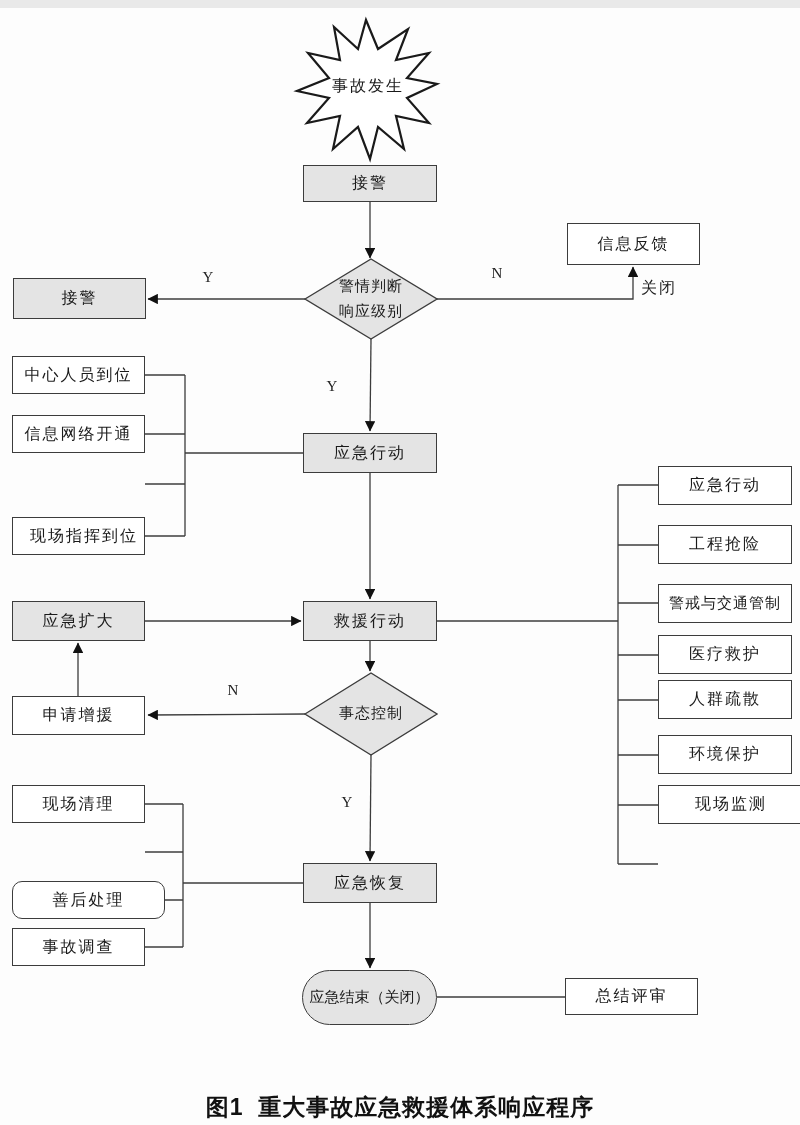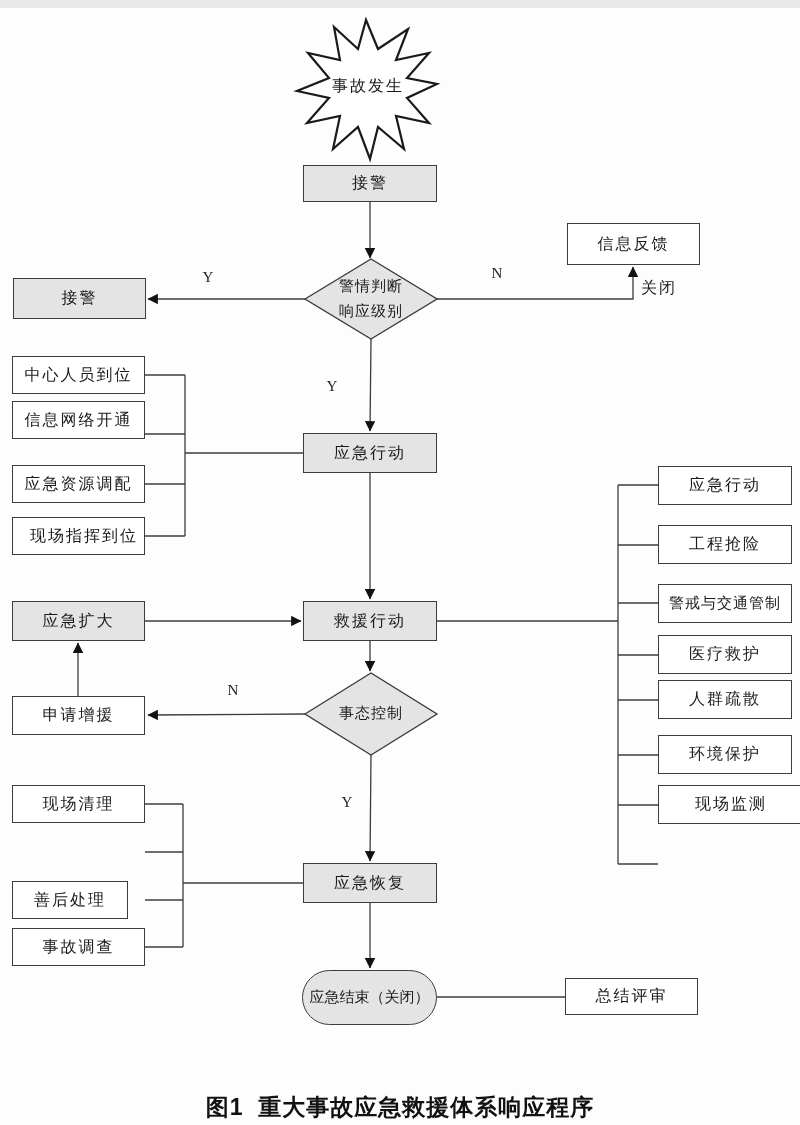--- a/index.html
+++ b/index.html
@@ -102,22 +102,21 @@
   <div class="box" style="left:567px;top:215px;width:133px;height:42px;">信息反馈</div>
 
   <div class="diamond-label" style="left:311px;top:259px;width:120px;height:64px;">
     <span>警情判断</span>
     <span>响应级别</span>
   </div>
 
   <div class="box b-gray" style="left:13px;top:270px;width:133px;height:41px;">接警</div>
 
   <div class="box" style="left:12px;top:348px;width:133px;height:38px;">中心人员到位</div>
-  <div class="box" style="left:12px;top:393px;width:133px;height:38px;">信息网络开通</div>
-  <div class="box" style="left:12px;top:457px;width:133px;height:38px;">应急资源调配</div>
+  <div class="box" style="left:12px;top:407px;width:133px;height:38px;">信息网络开通</div>
   <div class="box" style="left:12px;top:509px;width:133px;height:38px;padding-left:11px;">现场指挥到位</div>
 
   <div class="box b-gray" style="left:303px;top:425px;width:134px;height:40px;">应急行动</div>
 
   <div class="box b-gray" style="left:303px;top:593px;width:134px;height:40px;">救援行动</div>
 
   <div class="box b-gray" style="left:12px;top:593px;width:133px;height:40px;">应急扩大</div>
 
   <div class="box" style="left:12px;top:688px;width:133px;height:39px;">申请增援</div>
 
@@ -125,21 +124,21 @@
 
   <div class="box" style="left:658px;top:458px;width:134px;height:39px;">应急行动</div>
   <div class="box" style="left:658px;top:517px;width:134px;height:39px;">工程抢险</div>
   <div class="box tight" style="left:658px;top:576px;width:134px;height:39px;">警戒与交通管制</div>
   <div class="box" style="left:658px;top:627px;width:134px;height:39px;">医疗救护</div>
   <div class="box" style="left:658px;top:672px;width:134px;height:39px;">人群疏散</div>
   <div class="box" style="left:658px;top:727px;width:134px;height:39px;">环境保护</div>
   <div class="box" style="left:658px;top:777px;width:146px;height:39px;">现场监测</div>
 
   <div class="box" style="left:12px;top:777px;width:133px;height:38px;">现场清理</div>
-  <div class="box" style="left:12px;top:873px;width:116px;height:38px;">善后处理</div>
+  <div class="box" style="left:12px;top:873px;width:153px;height:38px;border-radius:10px;">善后处理</div>
   <div class="box" style="left:12px;top:920px;width:133px;height:38px;">事故调查</div>
 
   <div class="box b-gray" style="left:303px;top:855px;width:134px;height:40px;">应急恢复</div>
 
   <div class="box capsule" style="left:302px;top:962px;width:135px;height:55px;">应急结束（关闭）</div>
 
   <div class="box" style="left:565px;top:970px;width:133px;height:37px;">总结评审</div>
 
   <div class="edge-label" style="left:196px;top:261px;">Y</div>
   <div class="edge-label" style="left:485px;top:257px;">N</div>

